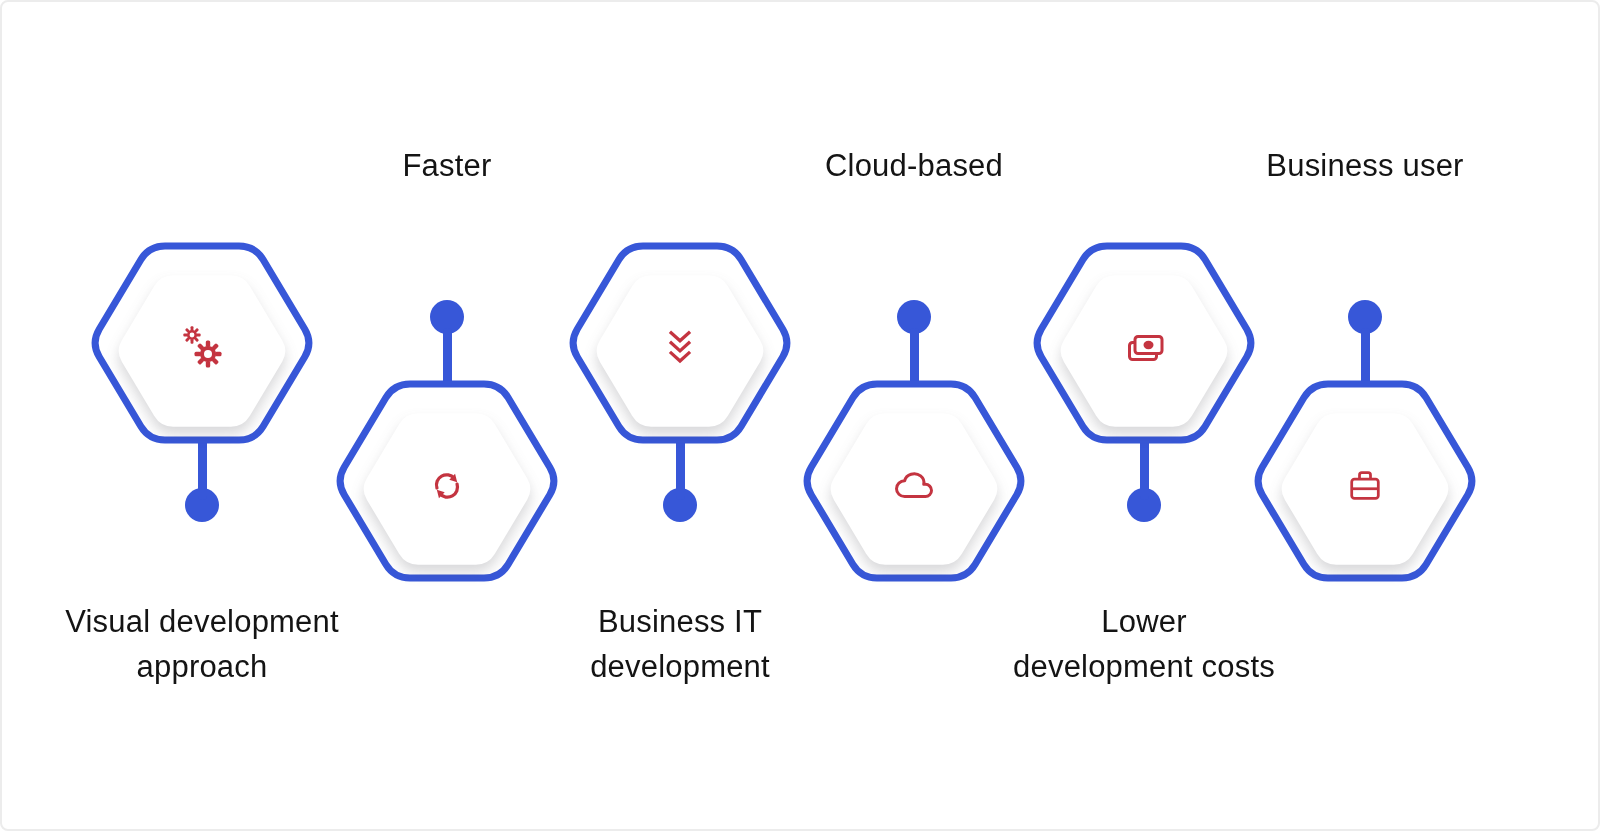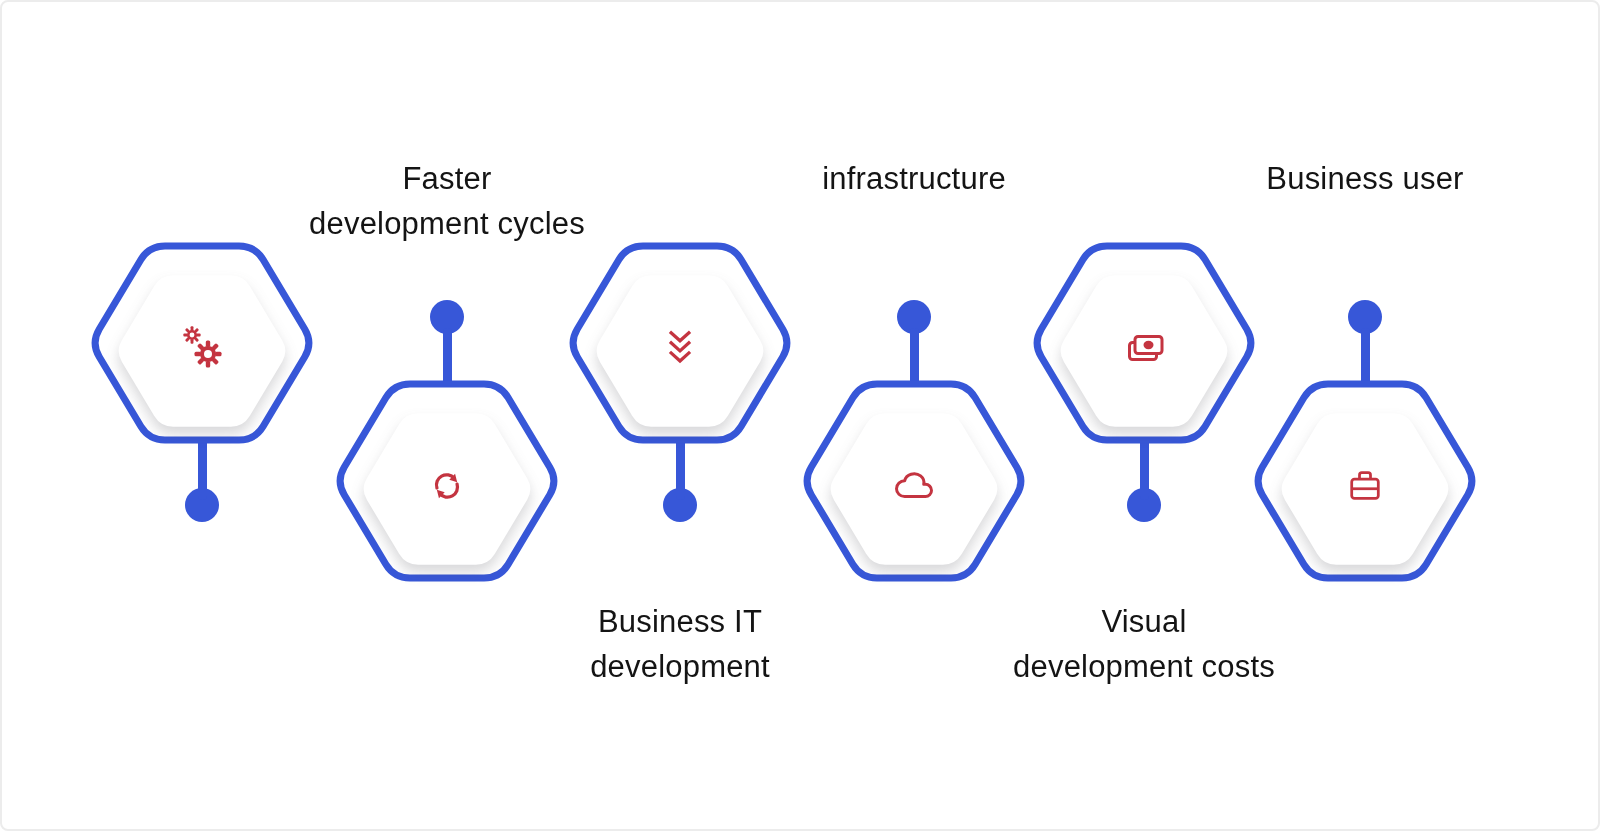--- a/index.html
+++ b/index.html
@@ -27,21 +27,21 @@
   .item:nth-child(5){left:972px;}
   .item:nth-child(6){left:1193px;}
 
   .label{
     position:absolute;left:0;width:100%;
     text-align:center;
     font-size:31px;line-height:45px;
     color:var(--text);
     letter-spacing:.2px;
   }
-  .item.down .label{top:154px;}
+  .item.down .label{top:141px;}
   .item.up   .label{top:597px;}
 
   .node{position:absolute;left:55px;width:230px;}
   .item.up   .node{top:240px;height:282px;}
   .item.down .node{top:298px;height:284px;}
 
   .hex{position:absolute;left:0;width:230px;height:202px;}
   .item.up   .hex{top:0;}
   .item.down .hex{top:80px;}
 
@@ -70,20 +70,24 @@
   }
   .item.up   .connector-dot{top:246px;}
   .item.down .connector-dot{top:0;}
 </style>
 </head>
 <body>
 
 <div class="canvas">
   <div id="columns">
   <div class="item up">
+    <div class="label">
+      <div class="label-line">Visual development</div>
+      <div class="label-line">approach</div>
+    </div>
     <div class="node">
       <div class="connector-dot"></div>
       <div class="connector-line"></div>
       <div class="hex">
         <svg class="hex-svg" viewBox="0 0 230 202" aria-hidden="true">
           <path class="hex-outer" d="M78 4 L152 4 Q168 4 176.2 17.7 L217.8 87.3 Q226 101 217.8 114.7 L176.2 184.3 Q168 198 152 198 L78 198 Q62 198 53.8 184.3 L12.2 114.7 Q4 101 12.2 87.3 L53.8 17.7 Q62 4 78 4 Z"></path>
           <path class="hex-inner" transform="translate(25.3,30.2) scale(0.78)" d="M78 4 L152 4 Q168 4 176.2 17.7 L217.8 87.3 Q226 101 217.8 114.7 L176.2 184.3 Q168 198 152 198 L78 198 Q62 198 53.8 184.3 L12.2 114.7 Q4 101 12.2 87.3 L53.8 17.7 Q62 4 78 4 Z"></path>
         </svg>
         <div class="icon-host"><svg width="52" height="50" viewBox="0 0 52 50">
     <g transform="translate(16,12) scale(0.72)">
@@ -119,21 +123,20 @@
       <circle r="4" fill="#fff"></circle>
     </g>
   </svg></div>
       </div>
     </div>
   </div>
 
   <div class="item down">
     <div class="label">
       <div class="label-line">Faster</div>
-      <div class="label-line">development cycles</div>
     </div>
     <div class="node">
       <div class="connector-dot"></div>
       <div class="connector-line"></div>
       <div class="hex">
         <svg class="hex-svg" viewBox="0 0 230 202" aria-hidden="true">
           <path class="hex-outer" d="M78 4 L152 4 Q168 4 176.2 17.7 L217.8 87.3 Q226 101 217.8 114.7 L176.2 184.3 Q168 198 152 198 L78 198 Q62 198 53.8 184.3 L12.2 114.7 Q4 101 12.2 87.3 L53.8 17.7 Q62 4 78 4 Z"></path>
           <path class="hex-inner" transform="translate(25.3,30.2) scale(0.78)" d="M78 4 L152 4 Q168 4 176.2 17.7 L217.8 87.3 Q226 101 217.8 114.7 L176.2 184.3 Q168 198 152 198 L78 198 Q62 198 53.8 184.3 L12.2 114.7 Q4 101 12.2 87.3 L53.8 17.7 Q62 4 78 4 Z"></path>
         </svg>
         <div class="icon-host"><svg width="46" height="46" viewBox="0 0 48 48">
@@ -171,40 +174,40 @@
     <path d="M13.5 7 L24 16.5 L34.5 7"></path>
     <path d="M13.5 17.5 L24 27 L34.5 17.5"></path>
     <path d="M13.5 28 L24 37.5 L34.5 28"></path>
   </svg></div>
       </div>
     </div>
   </div>
 
   <div class="item down">
     <div class="label">
-      <div class="label-line">infrastructure</div>
+      <div class="label-line">Cloud-based</div>
     </div>
     <div class="node">
       <div class="connector-dot"></div>
       <div class="connector-line"></div>
       <div class="hex">
         <svg class="hex-svg" viewBox="0 0 230 202" aria-hidden="true">
           <path class="hex-outer" d="M78 4 L152 4 Q168 4 176.2 17.7 L217.8 87.3 Q226 101 217.8 114.7 L176.2 184.3 Q168 198 152 198 L78 198 Q62 198 53.8 184.3 L12.2 114.7 Q4 101 12.2 87.3 L53.8 17.7 Q62 4 78 4 Z"></path>
           <path class="hex-inner" transform="translate(25.3,30.2) scale(0.78)" d="M78 4 L152 4 Q168 4 176.2 17.7 L217.8 87.3 Q226 101 217.8 114.7 L176.2 184.3 Q168 198 152 198 L78 198 Q62 198 53.8 184.3 L12.2 114.7 Q4 101 12.2 87.3 L53.8 17.7 Q62 4 78 4 Z"></path>
         </svg>
         <div class="icon-host"><svg width="42" height="42" viewBox="0 0 24 24" fill="none" stroke="currentColor" stroke-width="1.7" stroke-linecap="round" stroke-linejoin="round">
     <path d="M6.657 18c-2.572 0-4.657-2.007-4.657-4.483 0-2.475 2.085-4.482 4.657-4.482.393-1.762 1.794-3.2 3.675-3.773 1.88-.572 3.956-.193 5.444 1 1.488 1.19 2.162 3.007 1.77 4.769h.99c1.913 0 3.464 1.56 3.464 3.486 0 1.927-1.551 3.487-3.465 3.487h-11.878z"></path>
   </svg></div>
       </div>
     </div>
   </div>
 
   <div class="item up">
     <div class="label">
-      <div class="label-line">Visual</div>
+      <div class="label-line">Lower</div>
       <div class="label-line">development costs</div>
     </div>
     <div class="node">
       <div class="connector-dot"></div>
       <div class="connector-line"></div>
       <div class="hex">
         <svg class="hex-svg" viewBox="0 0 230 202" aria-hidden="true">
           <path class="hex-outer" d="M78 4 L152 4 Q168 4 176.2 17.7 L217.8 87.3 Q226 101 217.8 114.7 L176.2 184.3 Q168 198 152 198 L78 198 Q62 198 53.8 184.3 L12.2 114.7 Q4 101 12.2 87.3 L53.8 17.7 Q62 4 78 4 Z"></path>
           <path class="hex-inner" transform="translate(25.3,30.2) scale(0.78)" d="M78 4 L152 4 Q168 4 176.2 17.7 L217.8 87.3 Q226 101 217.8 114.7 L176.2 184.3 Q168 198 152 198 L78 198 Q62 198 53.8 184.3 L12.2 114.7 Q4 101 12.2 87.3 L53.8 17.7 Q62 4 78 4 Z"></path>
         </svg>

